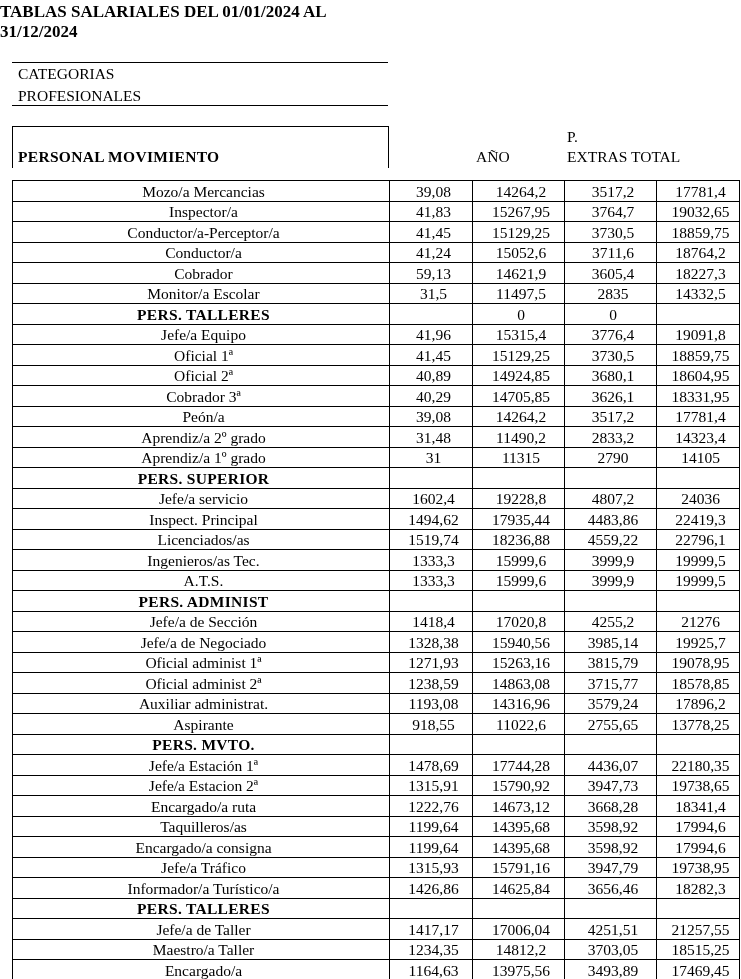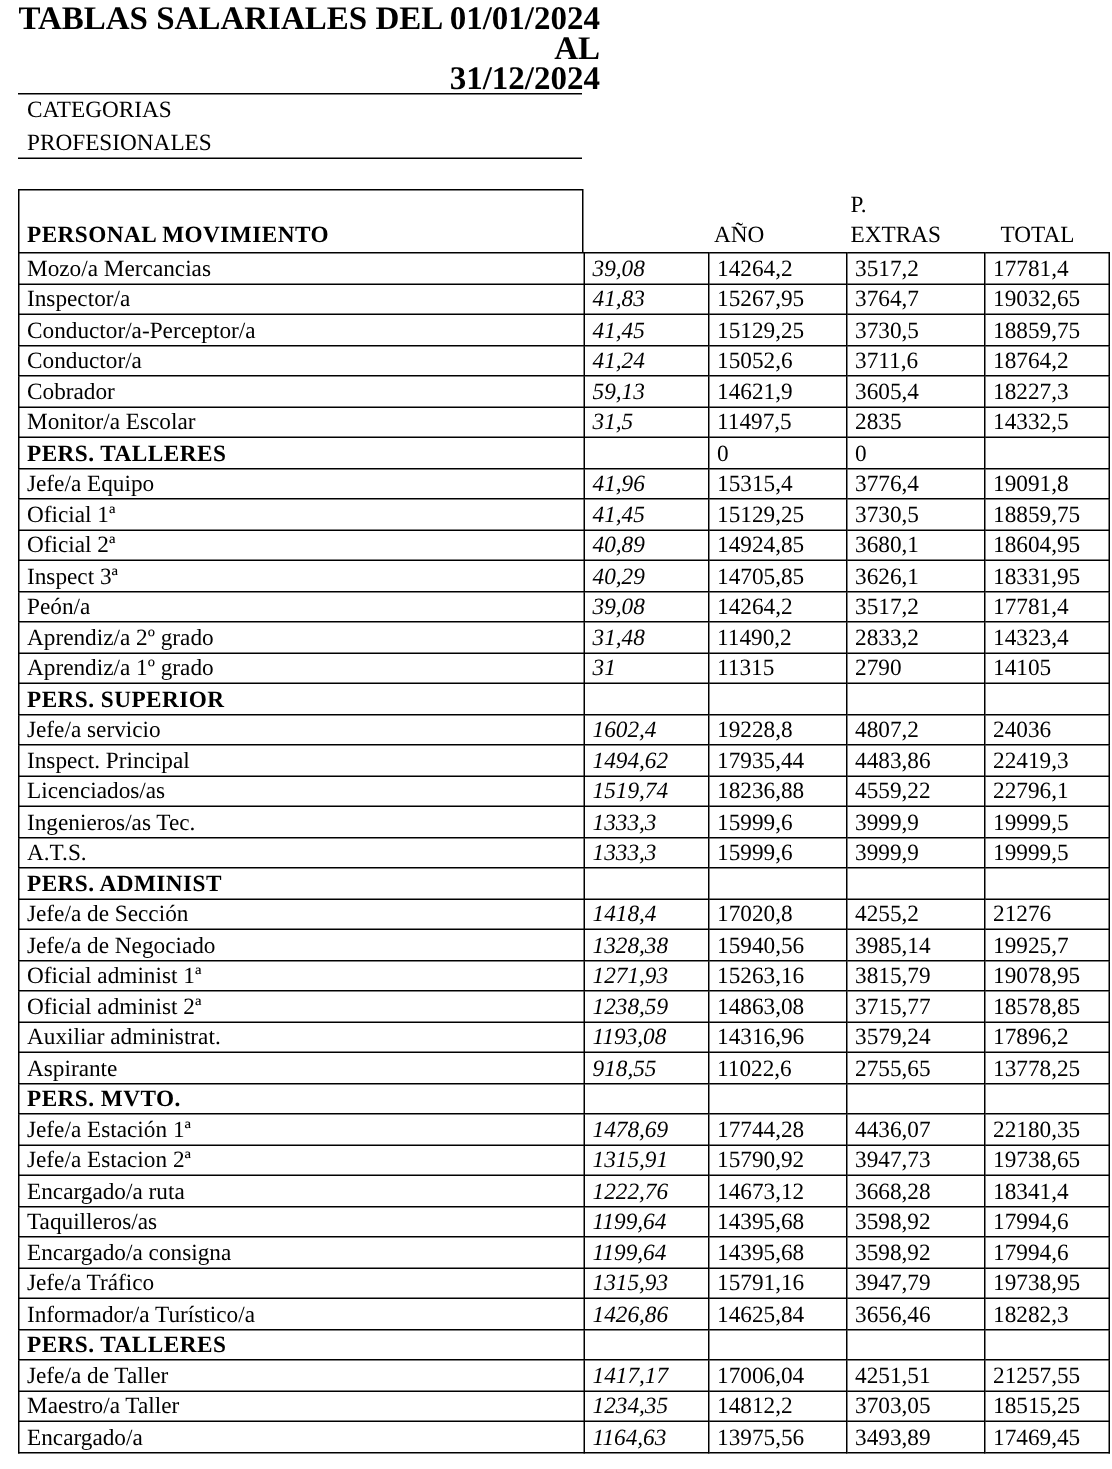--- a/index.html
+++ b/index.html
@@ -1,28 +1,28 @@
 <!DOCTYPE html>
 <html><head>
 <meta charset="utf-8">
 <style>
   html, body { margin:0; padding:0; background:#ffffff; }
   body { width:741px; height:979px; position:relative; overflow:hidden;
          font-family:"Liberation Serif", "DejaVu Serif", serif; color:#000; }
-  .title { position:absolute; left:0; top:2px; width:400px; text-align:right;
-           font-weight:bold; font-size:22px; line-height:20px; }
+  .title { position:absolute; left:0; top:2px; width:400px; text-align:left;
+           font-weight:bold; font-size:17px; line-height:20px; }
   .hline { position:absolute; left:0; width:376px; border-top:1px solid #000; }
   .vline { position:absolute; border-left:1px solid #000; }
   .colhead { position:absolute; font-size:15.5px; line-height:20px; }
   .section-main { position:absolute; left:18px; top:147px; font-weight:bold; font-size:15.5px; line-height:20px; letter-spacing:0.3px; }
-  table.sal { position:absolute; left:12px; top:168px; border-collapse:collapse; table-layout:fixed; }
+  table.sal { position:absolute; left:12px; top:180px; border-collapse:collapse; table-layout:fixed;text-align:center; }
   table.sal td { border:1px solid #000; height:19.5px; padding:0 0 0 5px; font-size:15.5px; line-height:19px;
                  white-space:nowrap; overflow:hidden; vertical-align:bottom; }
   table.sal td.c0 { width:371px; }
-  table.sal td.c1 { width:77px;font-style:italic; }
+  table.sal td.c1 { width:77px; }
   table.sal td.c2 { width:86px; }
   table.sal td.c3 { width:86px; }
   table.sal td.c4 { width:77px; }
   tr.section td.c0 { font-weight:bold; letter-spacing:0.3px; }
 </style>
 </head>
 <body>
 
 <div class="title">
   <div>TABLAS SALARIALES DEL 01/01/2024 AL</div>
@@ -39,21 +39,21 @@
   <div class="hline" style="position:absolute;left:12px;top:126px;width:376px;"></div>
   <div class="vline" style="left:12px;top:126px;height:42px;"></div>
   <div class="vline" style="left:388px;top:126px;height:42px;"></div>
 
   <div class="section-main">PERSONAL  MOVIMIENTO</div>
 
   <div class="colhead" style="left:393px;top:147px;"></div>
   <div class="colhead" style="left:476px;top:147px;">AÑO</div>
   <div class="colhead" style="left:567px;top:127px;">P.</div>
   <div class="colhead" style="left:567px;top:147px;">EXTRAS</div>
-  <div class="colhead" style="left:667px;top:147px;">TOTAL</div>
+  <div class="colhead" style="left:631px;top:147px;">TOTAL</div>
 </div>
 
 <table class="sal">
   <tbody id="rows">
       <tr class="item">
         <td class="c0">Mozo/a  Mercancias</td>
         <td class="c1">39,08</td>
         <td class="c2">14264,2</td>
         <td class="c3">3517,2</td>
         <td class="c4">17781,4</td>
@@ -115,21 +115,21 @@
         <td class="c4">18859,75</td>
       </tr>
       <tr class="item">
         <td class="c0">Oficial  2ª</td>
         <td class="c1">40,89</td>
         <td class="c2">14924,85</td>
         <td class="c3">3680,1</td>
         <td class="c4">18604,95</td>
       </tr>
       <tr class="item">
-        <td class="c0">Inspect  3ª</td>
+        <td class="c0">Cobrador  3ª</td>
         <td class="c1">40,29</td>
         <td class="c2">14705,85</td>
         <td class="c3">3626,1</td>
         <td class="c4">18331,95</td>
       </tr>
       <tr class="item">
         <td class="c0">Peón/a</td>
         <td class="c1">39,08</td>
         <td class="c2">14264,2</td>
         <td class="c3">3517,2</td>

